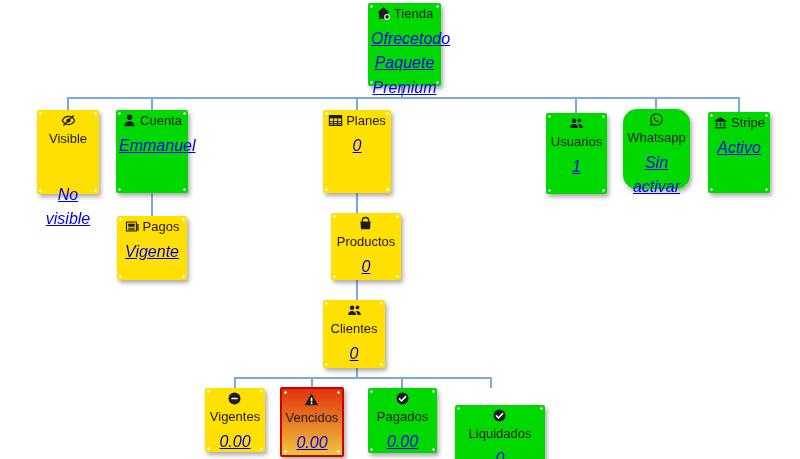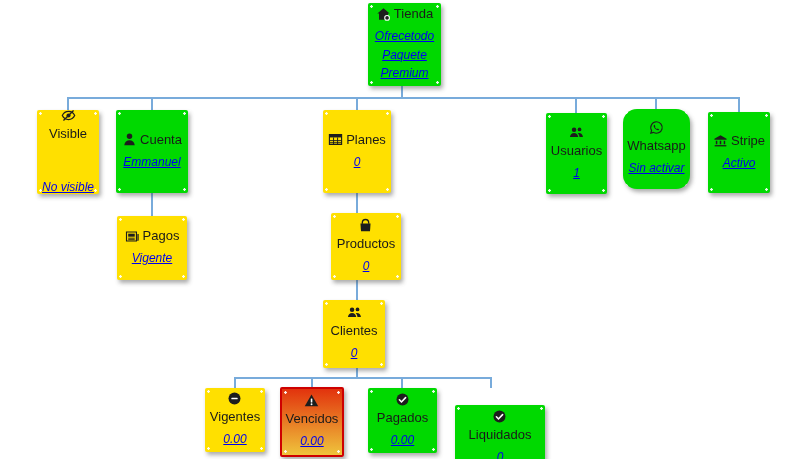--- a/index.html
+++ b/index.html
@@ -6,21 +6,21 @@
   .canvas{
     position:relative;width:800px;height:459px;background:#fff;overflow:hidden;
     font-family:"Liberation Sans",sans-serif;
   }
   
   .vline{position:absolute;width:2px;background:var(--connector,#78ABDB);}
   .hline{position:absolute;height:2px;background:var(--connector,#78ABDB);}
   
   .node{
     position:absolute;box-sizing:border-box;
-    display:flex;flex-direction:column;align-items:center;justify-content:center;
+    display:flex;flex-direction:column;align-items:center;
     gap:5px;padding:3px 3px;border-radius:2px;
     box-shadow:2px 3px 4px rgba(70,70,70,.45);
     background-repeat:no-repeat,no-repeat,no-repeat,no-repeat;
     background-image:
       radial-gradient(circle,rgba(255,255,255,.92) 0 1px,transparent 1.5px),
       radial-gradient(circle,rgba(255,255,255,.92) 0 1px,transparent 1.5px),
       radial-gradient(circle,rgba(255,255,255,.92) 0 1px,transparent 1.5px),
       radial-gradient(circle,rgba(255,255,255,.92) 0 1px,transparent 1.5px);
     background-size:5px 5px,5px 5px,5px 5px,5px 5px;
     background-position:1px 1px,calc(100% - 1px) 1px,1px calc(100% - 1px),calc(100% - 1px) calc(100% - 1px);
@@ -37,21 +37,21 @@
       linear-gradient(180deg,var(--danger-top,#E2330D) 0%,var(--danger-bottom,#EFC43C) 100%);
     background-size:5px 5px,5px 5px,5px 5px,5px 5px,100% 100%;
     background-position:1px 1px,calc(100% - 1px) 1px,1px calc(100% - 1px),calc(100% - 1px) calc(100% - 1px),0 0;
   }
   .head{display:flex;flex-direction:row;align-items:center;justify-content:center;gap:3px;}
   .node.stack .head{flex-direction:column;gap:3px;}
   .icon{width:15px;height:15px;display:inline-flex;align-items:center;justify-content:center;flex:0 0 auto;}
   .icon svg{width:15px;height:15px;fill:#1d1d1d;}
   .label{font-size:13px;color:var(--text,#1A1A1A);line-height:1.2;text-align:center;white-space:nowrap;}
   .link{
-    display:block;font-size:12px;font-style:italic;text-align:center;line-height:1.55;
+    display:block;font-size:16px;font-style:italic;text-align:center;line-height:1.55;
     color:var(--link,#0000EE);text-decoration:underline;cursor:pointer;max-width:100%;
   }
   
   .n-tienda    {left:368px;top:3px;  width:73px;height:83px;}
   .n-visible   {left:37px; top:110px;width:62px;height:84px;gap:36px;}
   .n-cuenta    {left:116px;top:110px;width:72px;height:83px;}
   .n-planes    {left:323px;top:110px;width:68px;height:83px;}
   .n-usuarios  {left:546px;top:113px;width:61px;height:81px;}
   .n-whatsapp  {left:623px;top:109px;width:67px;height:80px;border-radius:14px;}
   .n-stripe    {left:708px;top:112px;width:62px;height:81px;}

